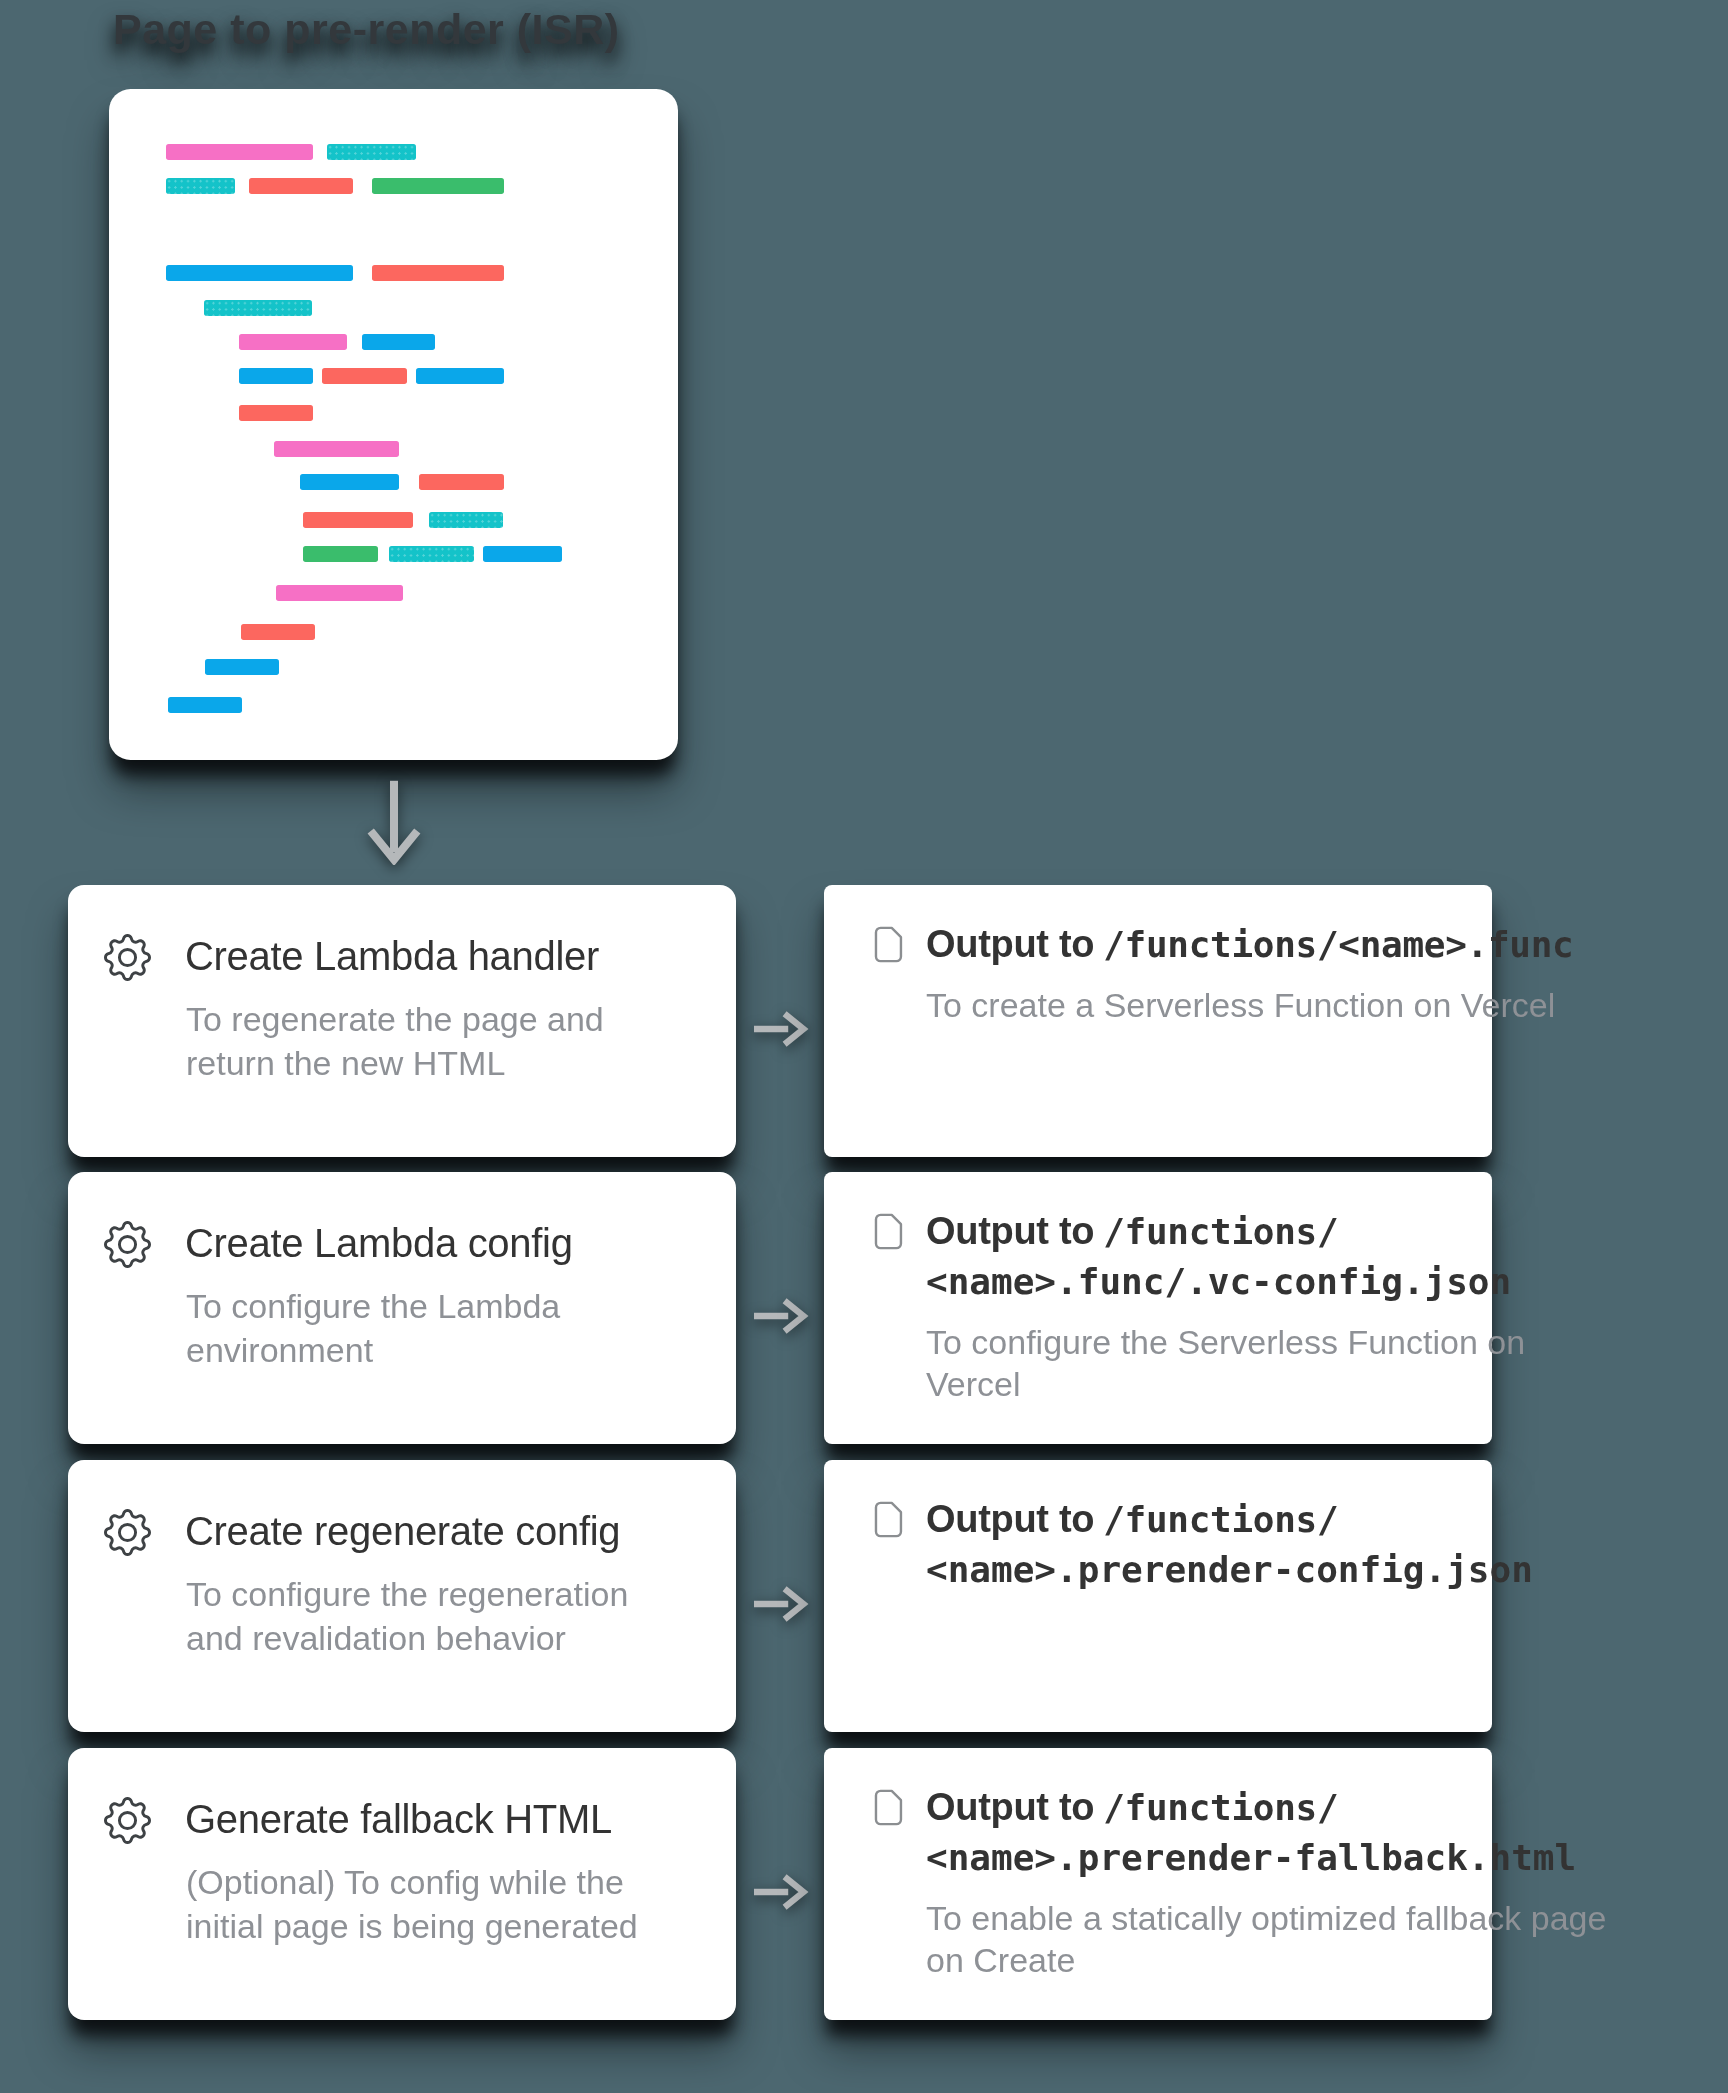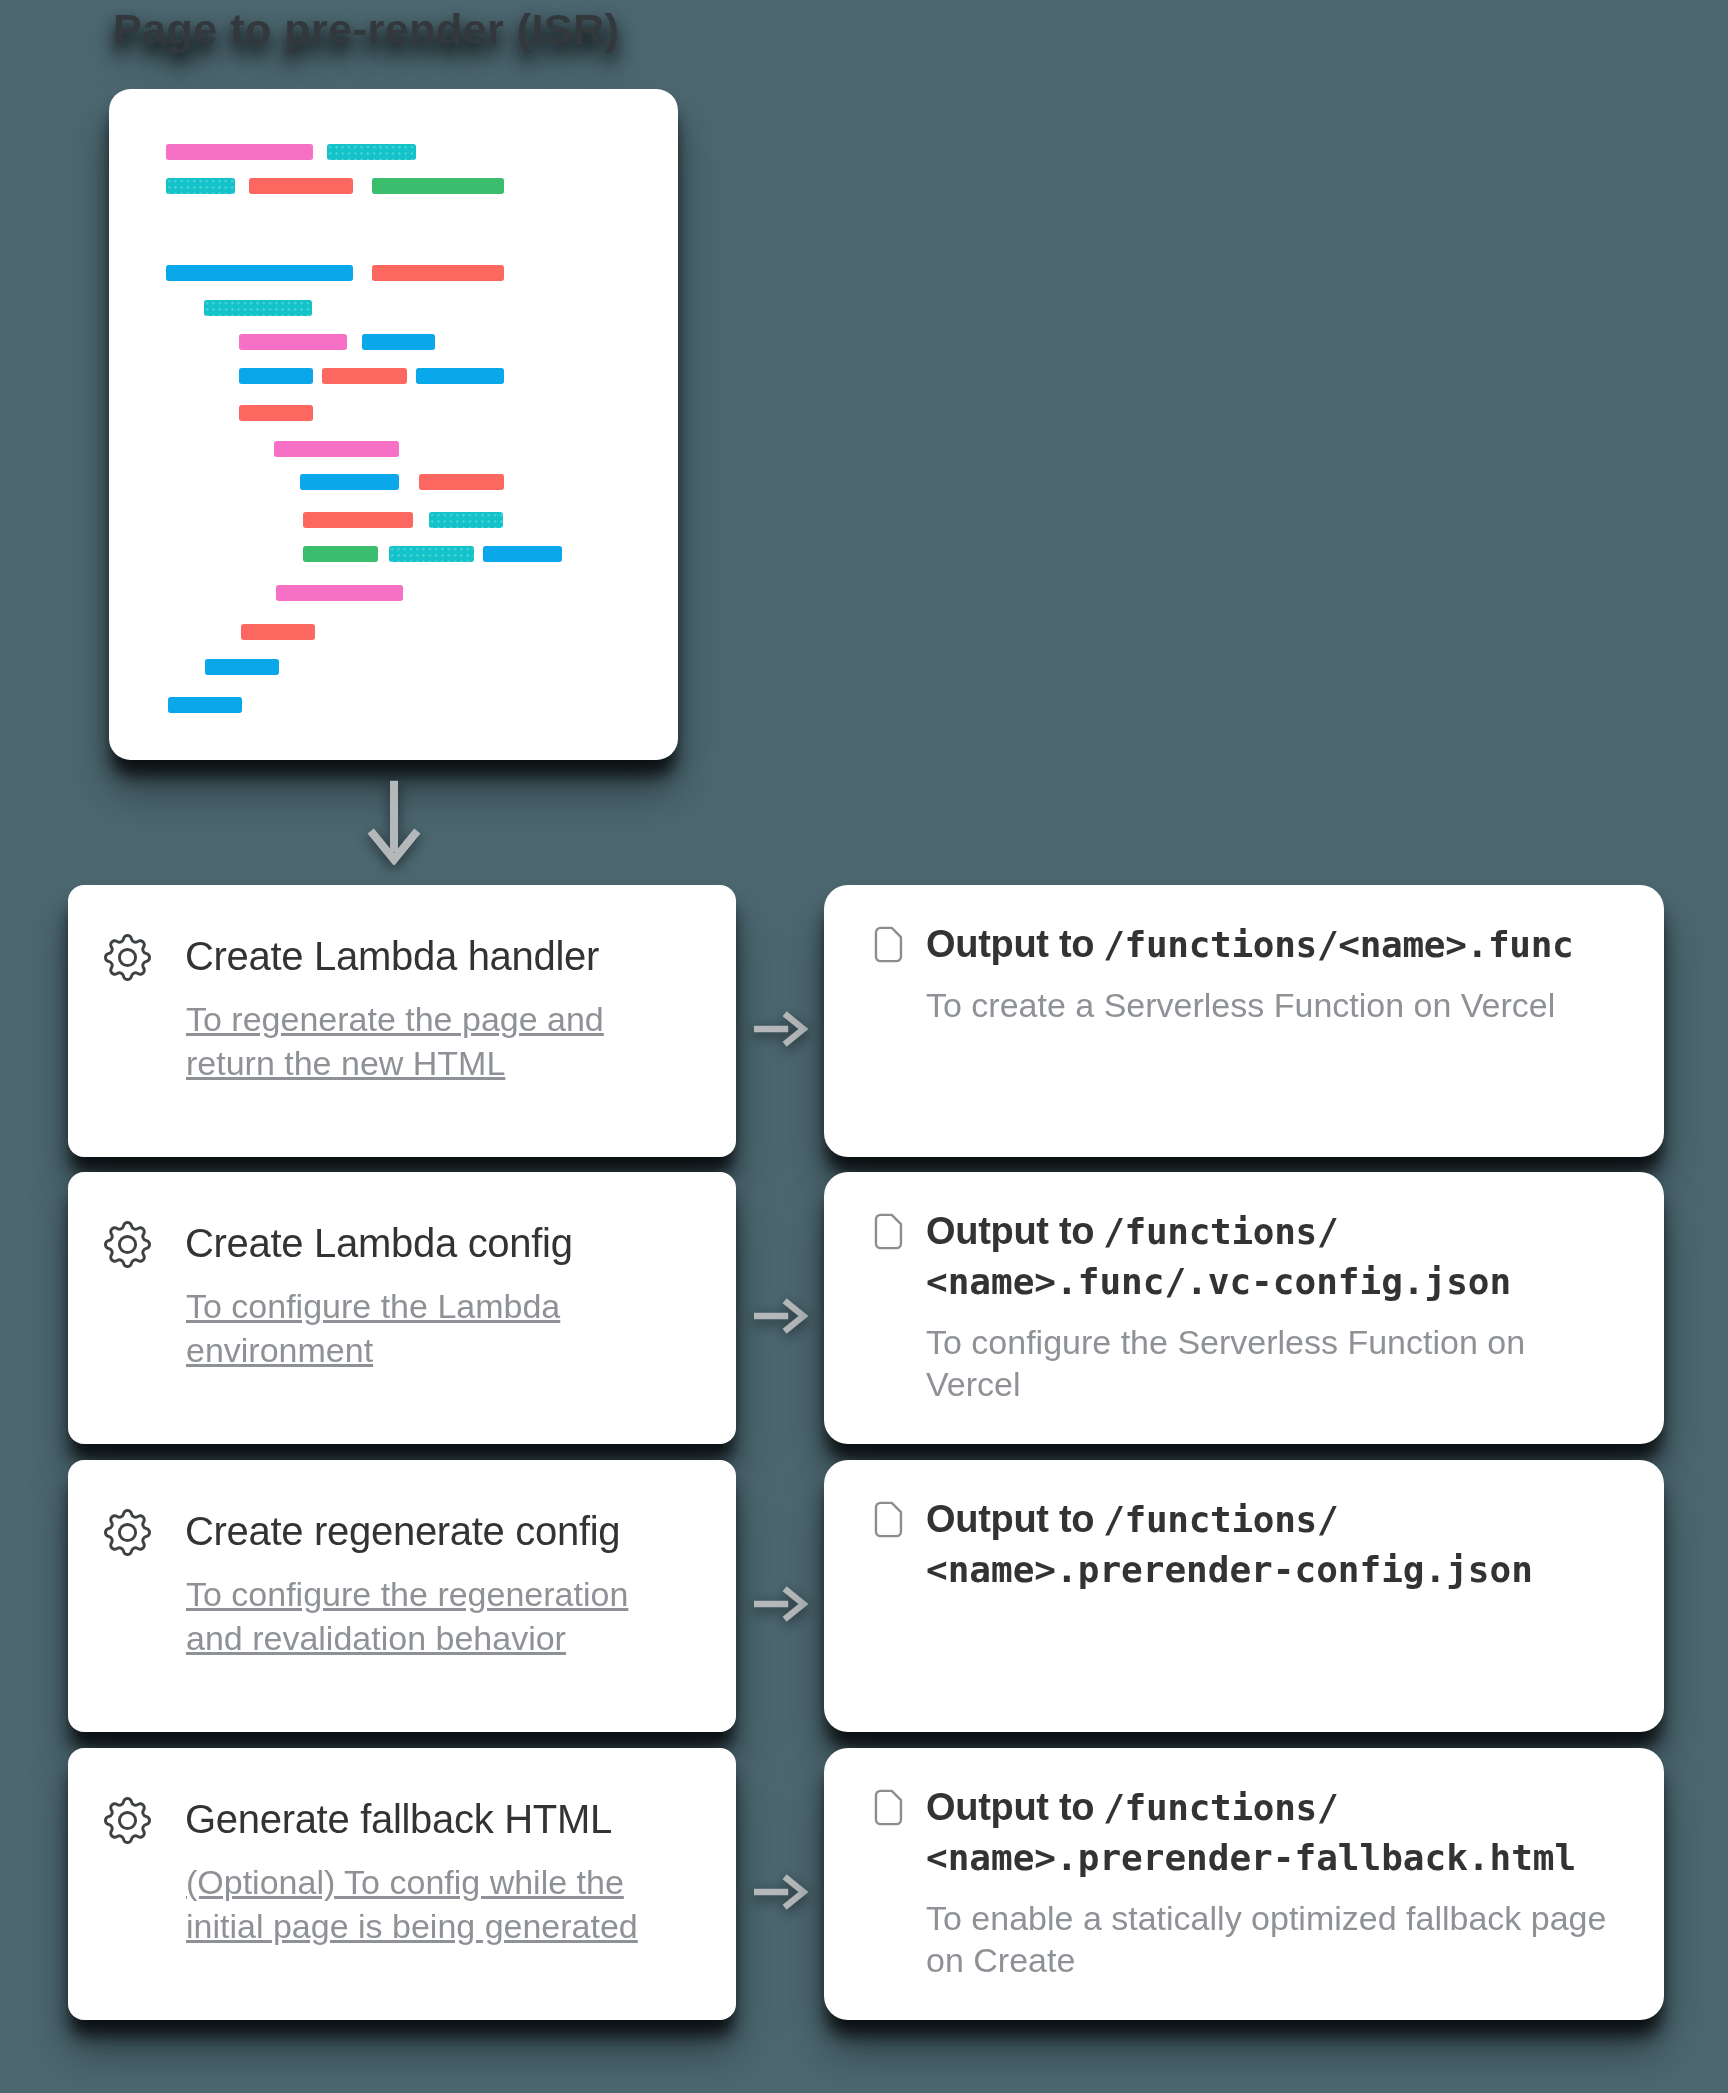--- a/index.html
+++ b/index.html
@@ -26,31 +26,31 @@
   .bar.red  {background:var(--red,#FC675F);}
   .bar.green{background:var(--green,#3ABD6C);}
   .bar.blue {background:var(--blue,#0AA7EA);}
   .bar.teal {background:var(--teal,#14C3C9);
     background-image:radial-gradient(rgba(255,255,255,.28) 0.9px,transparent 1.3px);
     background-size:6.3px 6.3px;}
   .arrow{position:absolute;filter:drop-shadow(0 4.5px 6.3px rgba(0,0,0,.55));}
   .down-arrow{left:365px;top:779px;}
   .row{position:absolute;left:0;width:1728px;height:272px;}
   .step-card{left:68px;width:668px;height:272px;border-radius:16px;}
-  .out-card{left:824px;width:840px;height:272px;border-radius:24px;}
+  .out-card{left:824px;width:668px;height:272px;border-radius:8px;}
   .gear{position:absolute;left:36px;top:49px;width:47px;height:47px;}
   .file{position:absolute;left:49px;top:41px;width:30px;height:37px;}
   .step-title{
     position:absolute;left:117px;top:47px;
     font-size:40px;font-weight:400;color:var(--title,#333);line-height:49px;
     letter-spacing:-0.3px;
   }
   .step-desc{
     position:absolute;left:118px;top:112px;max-width:504px;
-    font-size:34px;font-weight:400;color:var(--muted,#8E9196);line-height:44px;text-decoration:underline;
+    font-size:34px;font-weight:400;color:var(--muted,#8E9196);line-height:44px;
   }
   .out-body{position:absolute;left:102px;top:34px;width:702px;}
   .out-title{
     font-size:38px;font-weight:700;color:var(--title,#333);line-height:50px;
     letter-spacing:-0.3px;white-space:nowrap;
   }
   .out-title .prefix{margin-right:9px;}
   .mono{font-family:"DejaVu Sans Mono",monospace;font-size:36px;font-weight:700;}
   .path2{font-family:"DejaVu Sans Mono",monospace;font-size:36px;font-weight:700;
     color:var(--title,#333);line-height:50px;white-space:nowrap;}

